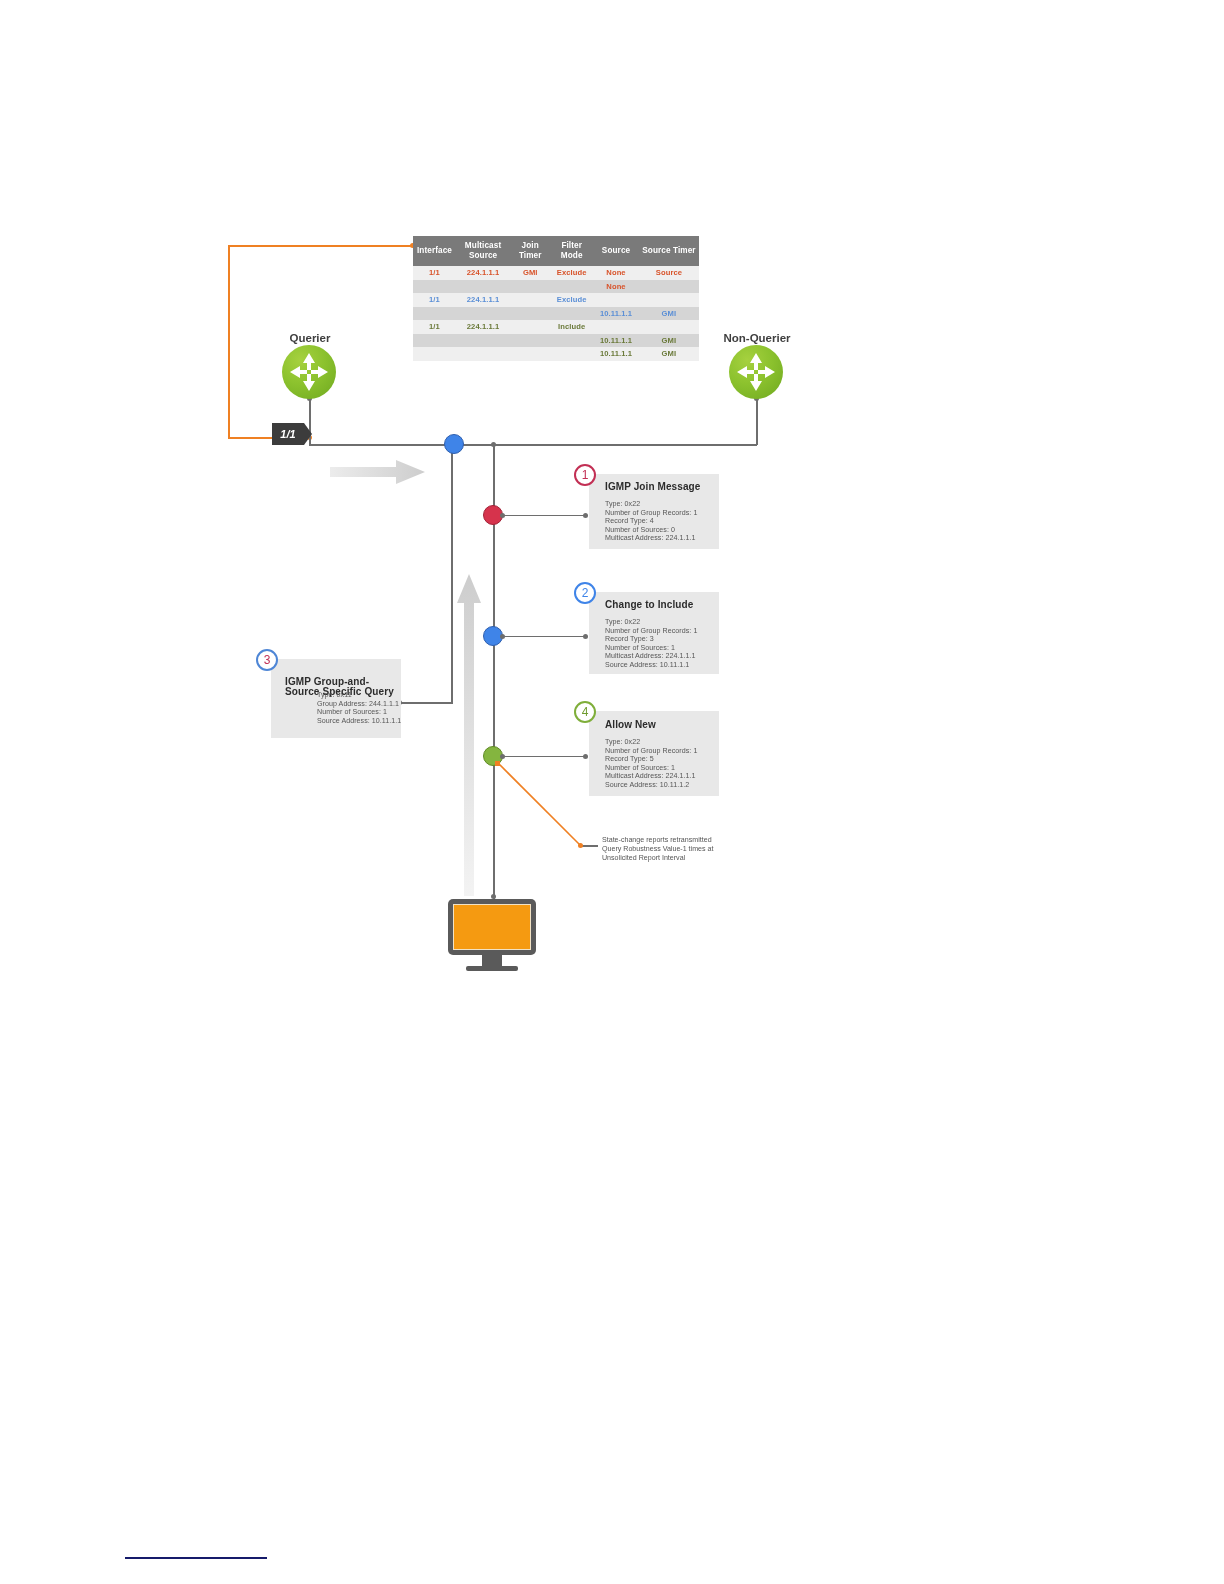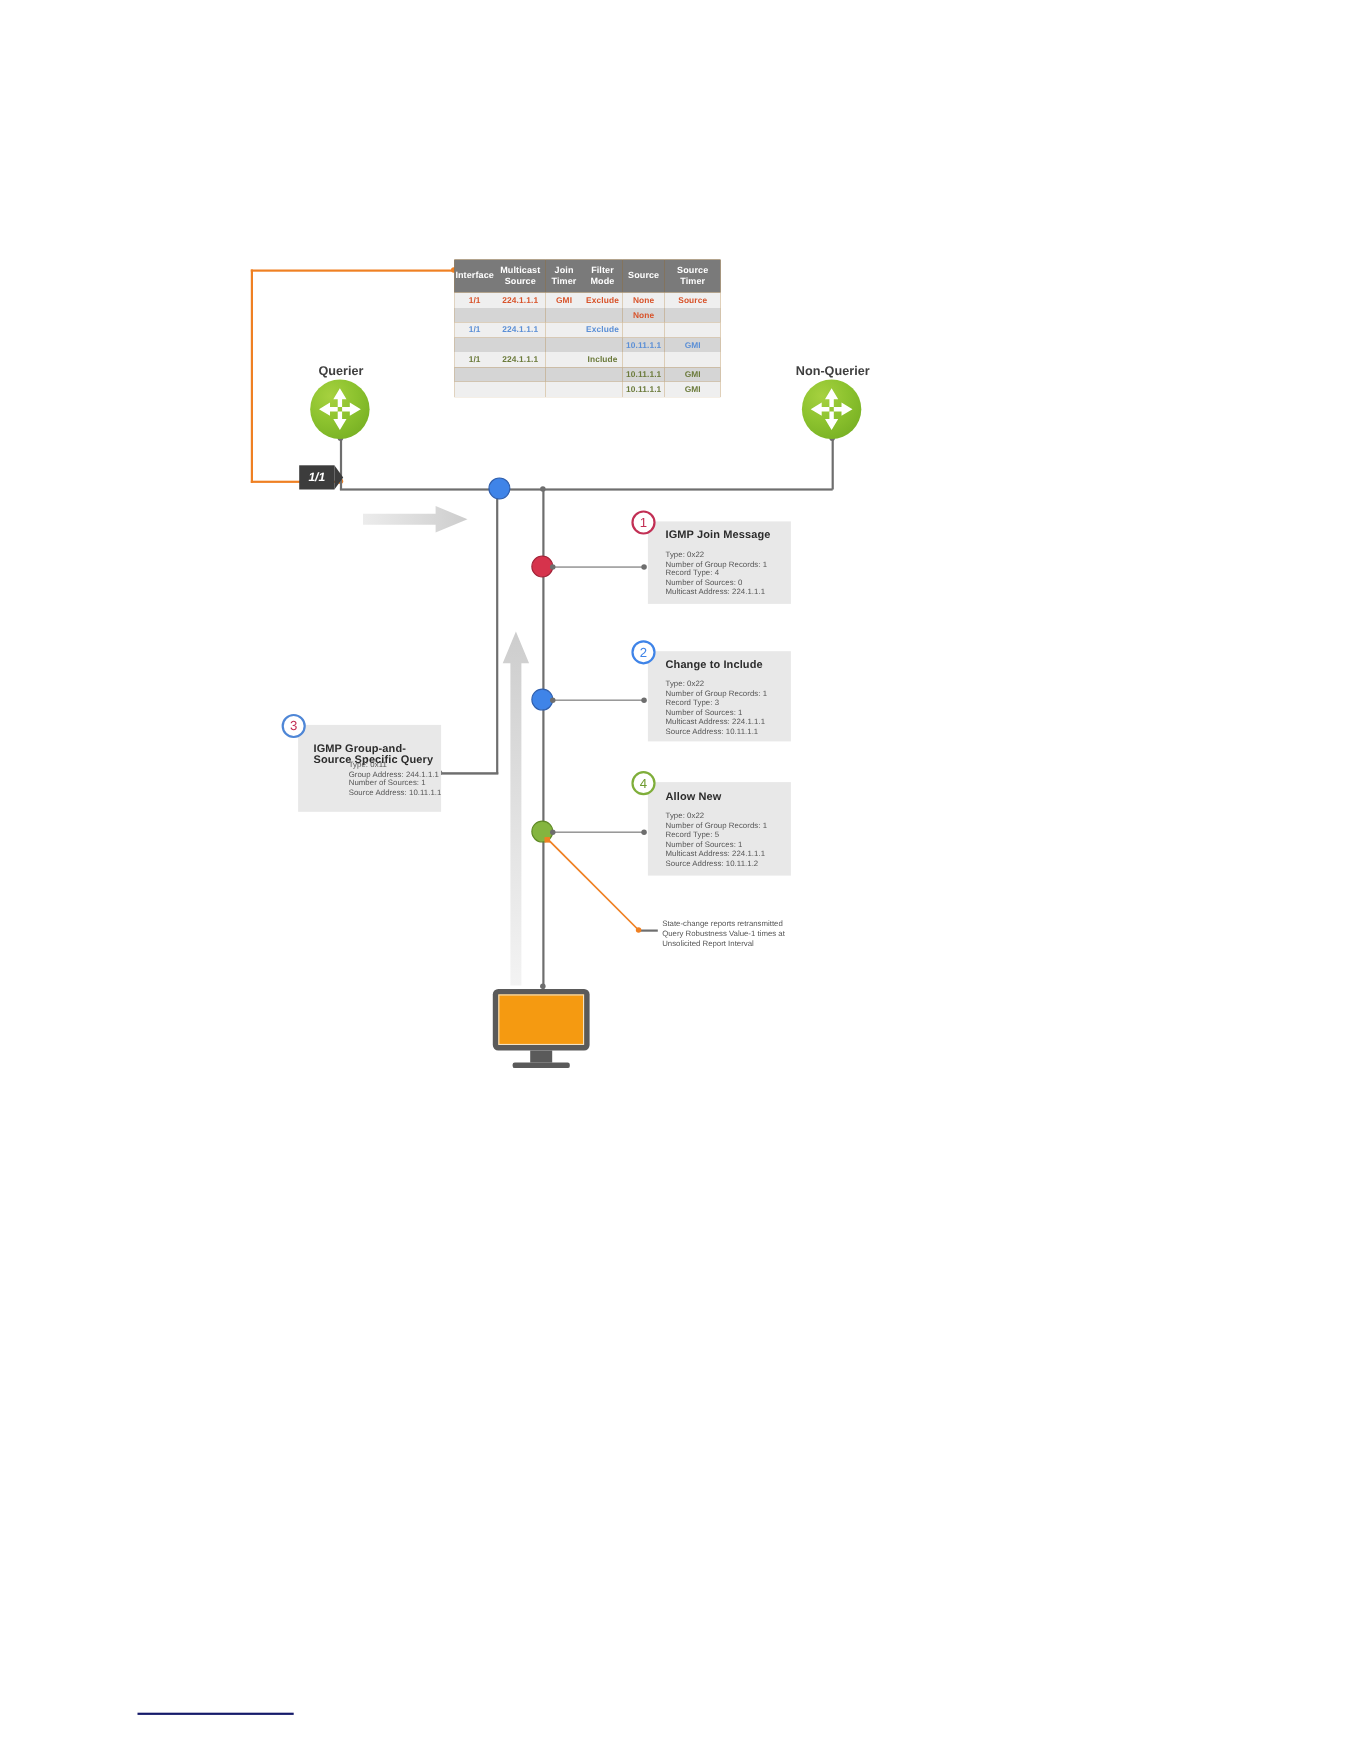--- a/index.html
+++ b/index.html
@@ -2,21 +2,21 @@
 <html><head>
 <meta charset="utf-8">
 <style>
   html,body{margin:0;padding:0;background:#ffffff;}
   body{width:1224px;height:1584px;position:relative;font-family:"Liberation Sans",sans-serif;-webkit-font-smoothing:antialiased;}
   .page{position:absolute;left:0;top:0;width:1224px;height:1584px;background:#fff;}
   .canvas{position:absolute;left:192px;top:137px;width:640px;height:863px;background:#ffffff;}
   .title{position:absolute;left:0;top:33px;width:640px;text-align:center;font-size:19.5px;font-weight:bold;color:#3f3f3f;letter-spacing:.2px;}
 
   
-  .tbl{position:absolute;left:221px;top:99px;width:242px;border-collapse:collapse;background:#a16207;}
+  .tbl{position:absolute;left:221px;top:99px;width:286px;border-collapse:collapse;background:#d946ef;}
   .tbl td,.tbl th{padding:0;margin:0;}
   .thead{background:#7a7a7a;color:#ffffff;}
   .thead th{font-size:8.2px;font-weight:bold;line-height:9.5px;padding:5px 1px 6px 1px;text-align:center;vertical-align:middle;letter-spacing:.1px;}
   .tbl tr.r{height:13.5px;}
   .tbl tr.alt{background:#d5d5d5;}
   .tbl tr.plain{background:#efefef;}
   .tbl td{font-size:7.6px;font-weight:bold;text-align:center;vertical-align:middle;letter-spacing:.1px;}
   .c-red{color:#d8532a;}
   .c-blue{color:#5b8fd6;}
   .c-green{color:#6b7a3a;}

